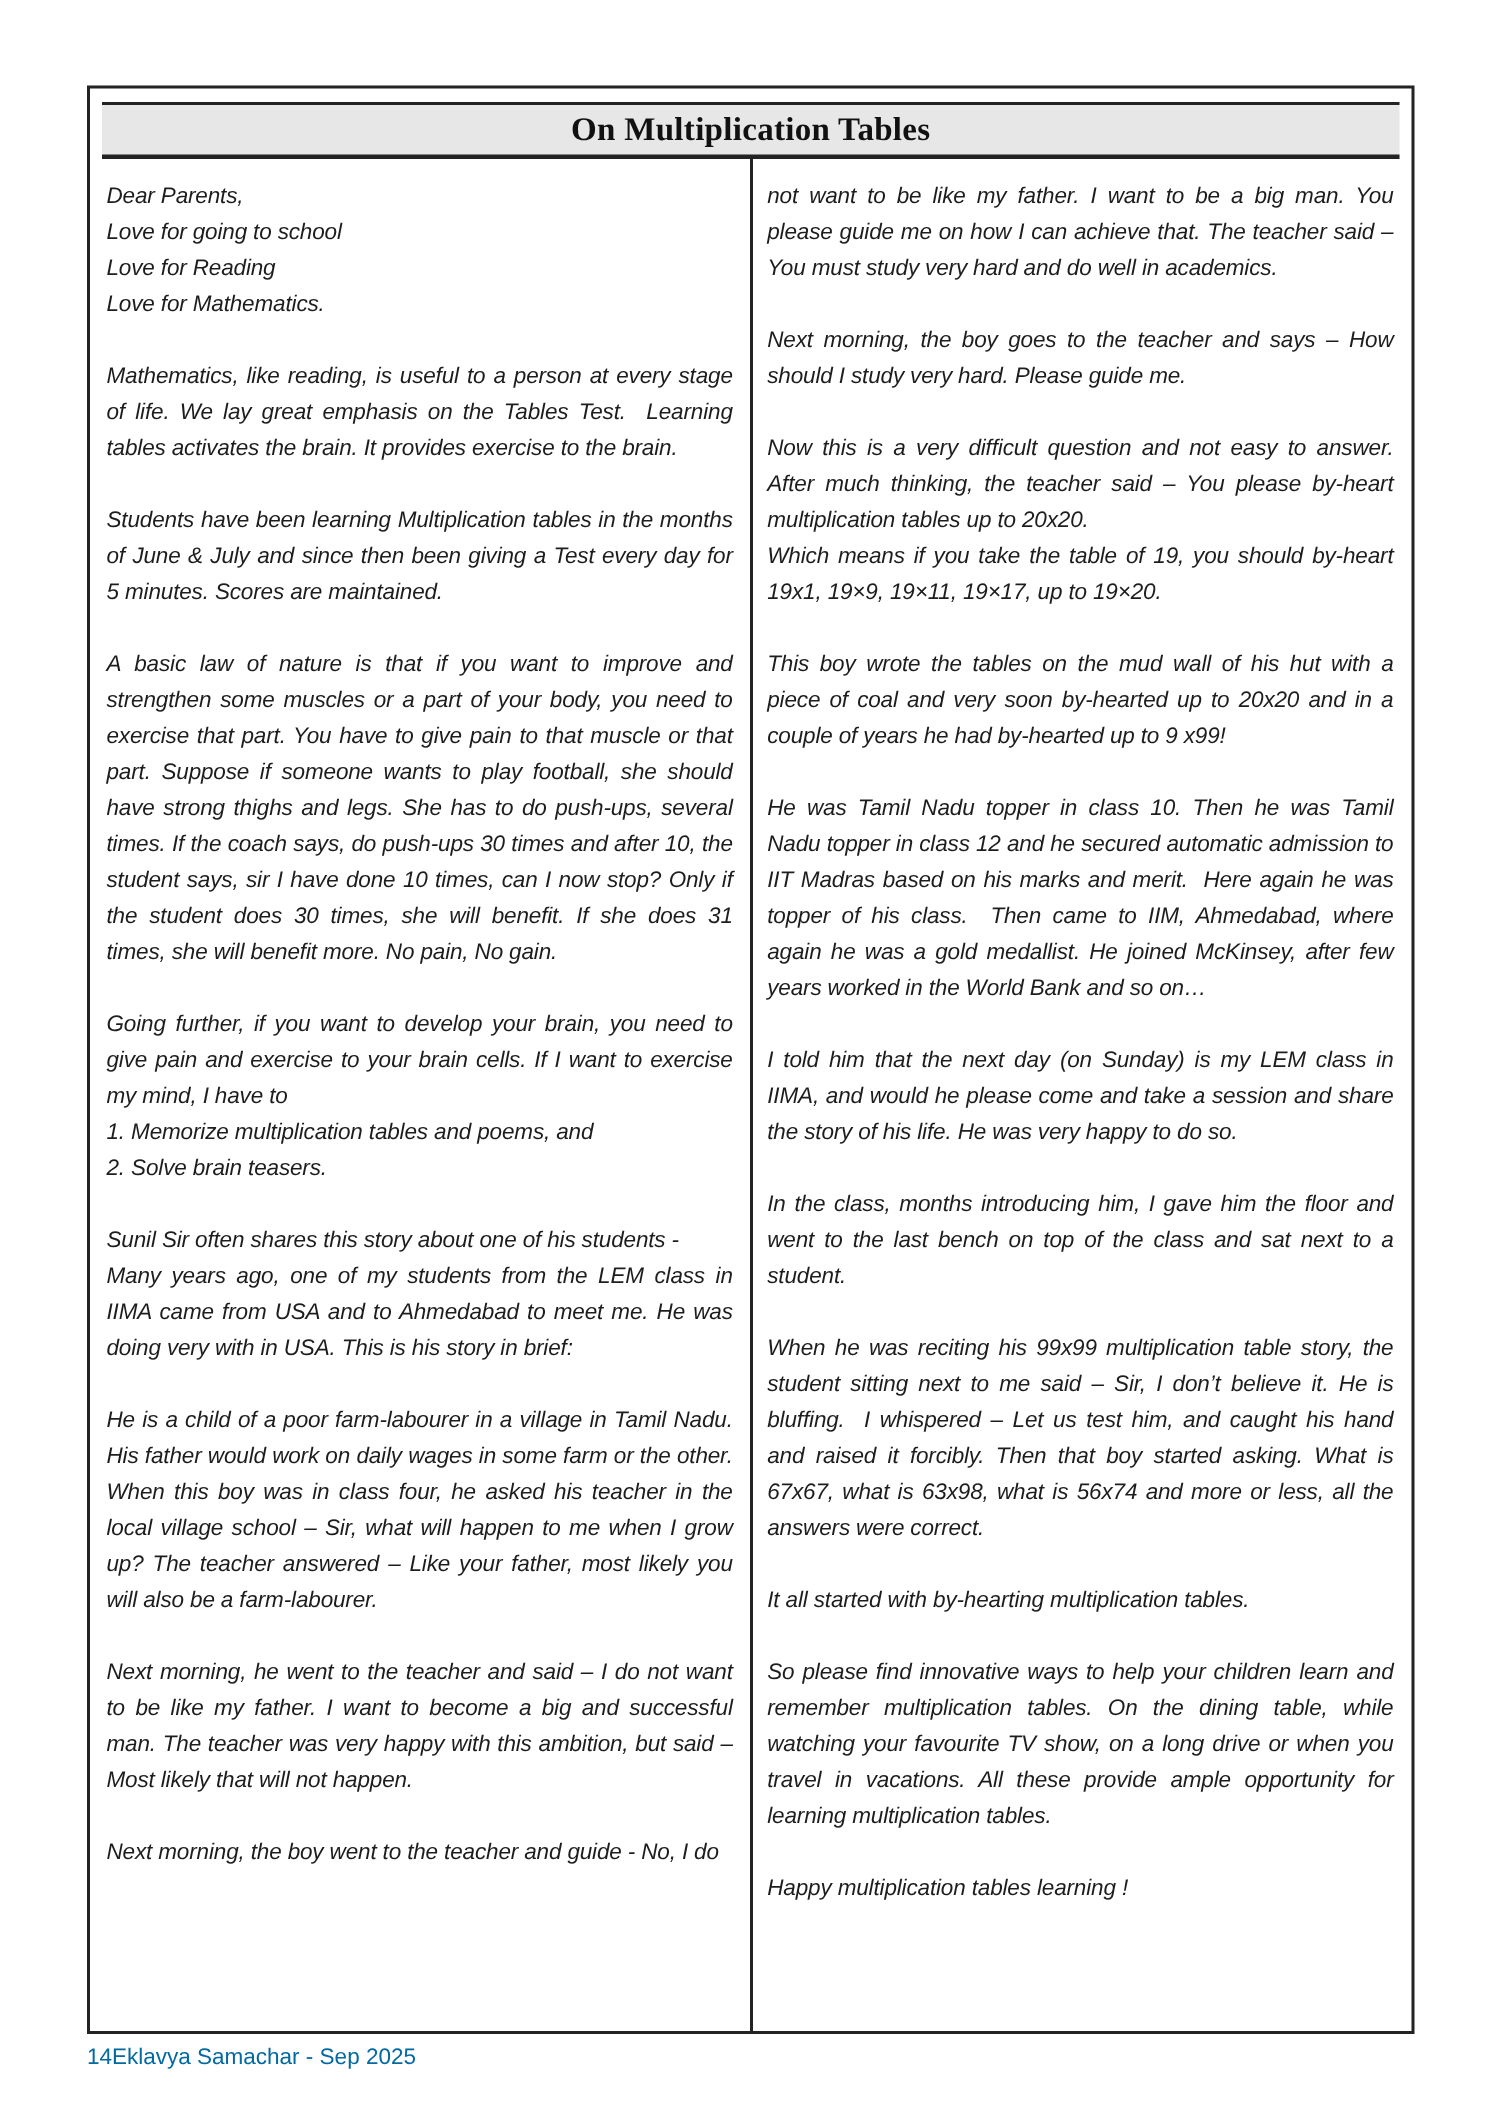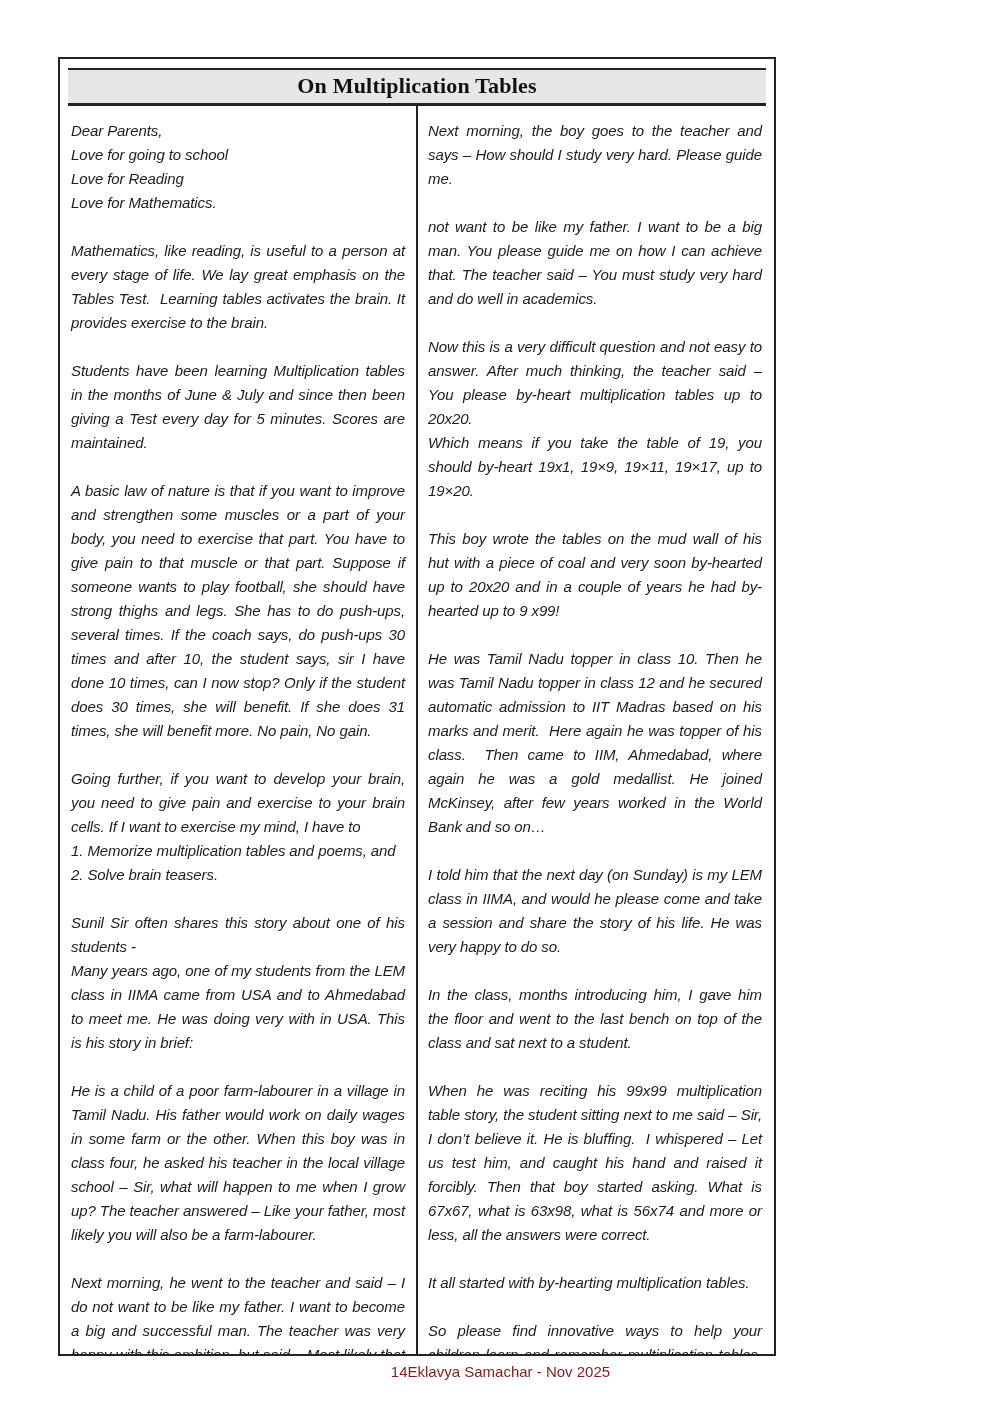--- a/index.html
+++ b/index.html
@@ -11,21 +11,21 @@
   body{
     width:1000px;height:1414px;
     background:#ffffff;
     font-family:"Liberation Sans", sans-serif;
     position:relative;
     color:var(--text);
   }
   .frame{
     position:absolute;
     left:58px;top:57px;
-    width:718px;height:1299px;
+    width:885px;height:1299px;
     border:2px solid var(--border);
     box-sizing:border-box;
     display:flex;flex-direction:column;
   }
   .band{
     margin:9px 8px 0 8px;
     background:var(--band);
     border-top:2px solid var(--border);
     border-bottom:3px solid var(--border);
     text-align:center;
@@ -65,23 +65,23 @@
   .col .para{margin:0 0 24px 0;}
   .col .para:last-child{margin-bottom:0;}
   .col p{
     margin:0;
     white-space:pre-wrap;
   }
   .footer{
     position:absolute;
     left:58px;right:57px;top:1363px;
     display:flex;
-    justify-content:center;
+    justify-content:flex-start;
     font-size:15px;
-    color:#7f1d1d;
+    color:#0369a1;
   }
 </style>
 </head>
 <body>
 
 <div class="frame">
   <div class="band">
     <h1>On Multiplication Tables</h1>
   </div>
   <div class="cols">
@@ -115,24 +115,24 @@
         </div>
         <div class="para">
           <p>Next morning, he went to the teacher and said – I do not want to be like my father. I want to become a big and successful man. The teacher was very happy with this ambition, but said – Most likely that will not happen.</p>
         </div>
         <div class="para">
           <p>Next morning, the boy went to the teacher and guide - No, I do</p>
         </div>
       </div>
     <div class="col" id="col-right">
         <div class="para">
-          <p>Next morning, the boy goes to the teacher and says – How should I study very hard. Please guide me.</p>
+          <p>not want to be like my father. I want to be a big man. You please guide me on how I can achieve that. The teacher said – You must study very hard and do well in academics.</p>
         </div>
         <div class="para">
-          <p>not want to be like my father. I want to be a big man. You please guide me on how I can achieve that. The teacher said – You must study very hard and do well in academics.</p>
+          <p>Next morning, the boy goes to the teacher and says – How should I study very hard. Please guide me.</p>
         </div>
         <div class="para">
           <p>Now this is a very difficult question and not easy to answer. After much thinking, the teacher said – You please by-heart multiplication tables up to 20x20.</p>
           <p>Which means if you take the table of 19, you should by-heart 19x1, 19×9, 19×11, 19×17, up to 19×20.</p>
         </div>
         <div class="para">
           <p>This boy wrote the tables on the mud wall of his hut with a piece of coal and very soon by-hearted up to 20x20 and in a couple of years he had by-hearted up to 9 x99!</p>
         </div>
         <div class="para">
           <p>He was Tamil Nadu topper in class 10. Then he was Tamil Nadu topper in class 12 and he secured automatic admission to IIT Madras based on his marks and merit.  Here again he was topper of his class.  Then came to IIM, Ahmedabad, where again he was a gold medallist. He joined McKinsey, after few years worked in the World Bank and so on…</p>
@@ -155,14 +155,14 @@
         <div class="para">
           <p>Happy multiplication tables learning !</p>
         </div>
       </div>
     <div class="divider"></div>
   </div>
 </div>
 
 <div class="footer">
   <span>14</span>
-  <span>Eklavya Samachar - Nov 2025</span>
+  <span>Eklavya Samachar - Sep 2025</span>
 </div>
 
 </body></html>

